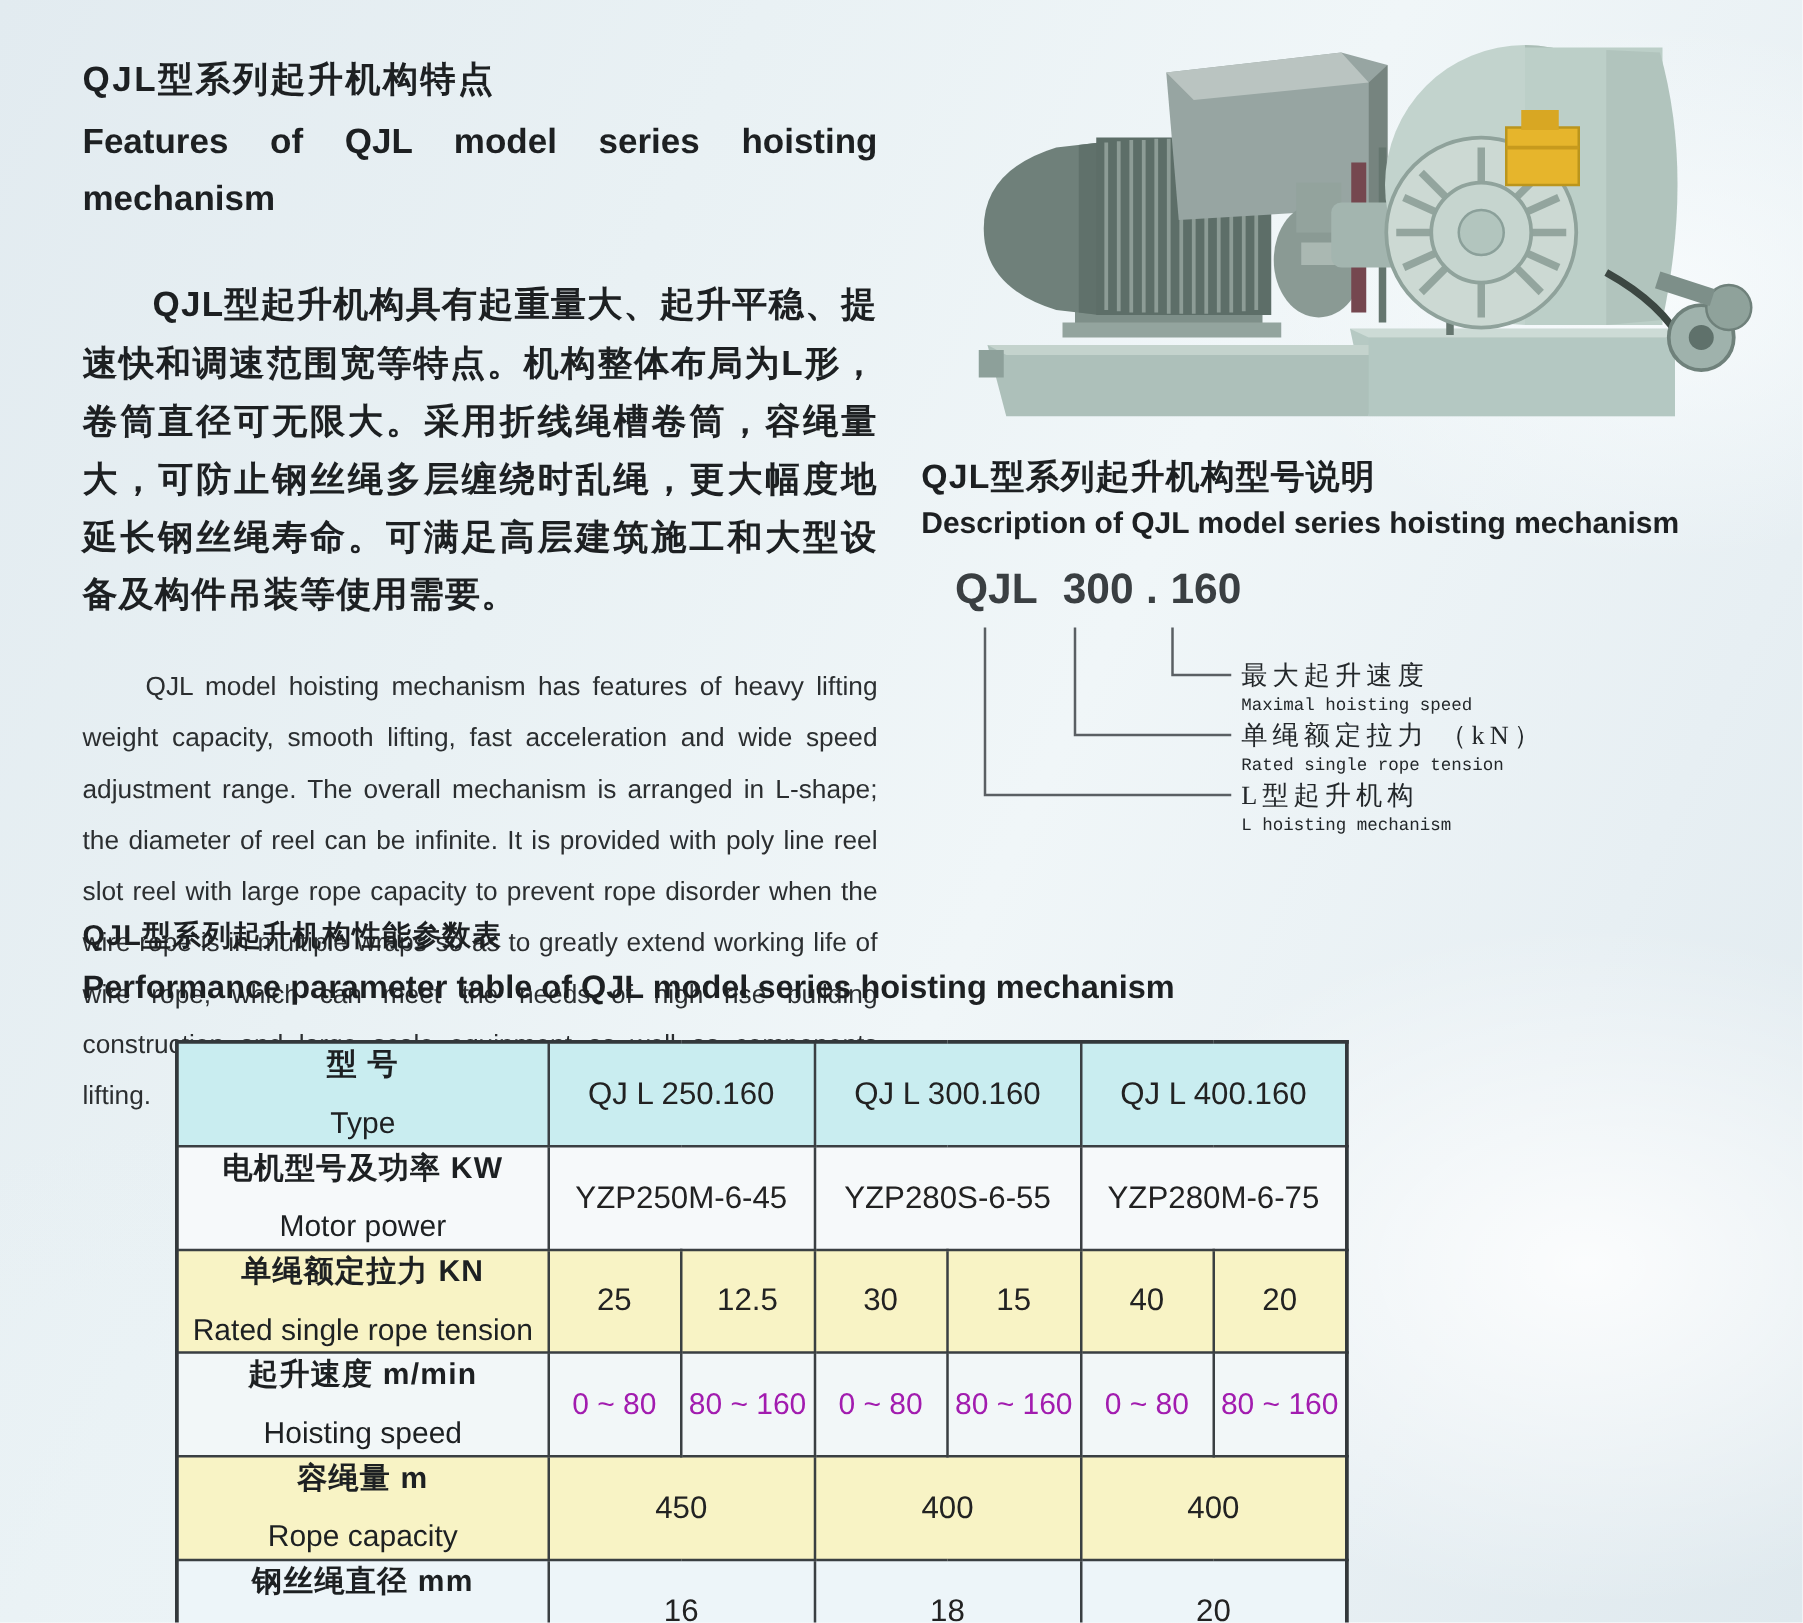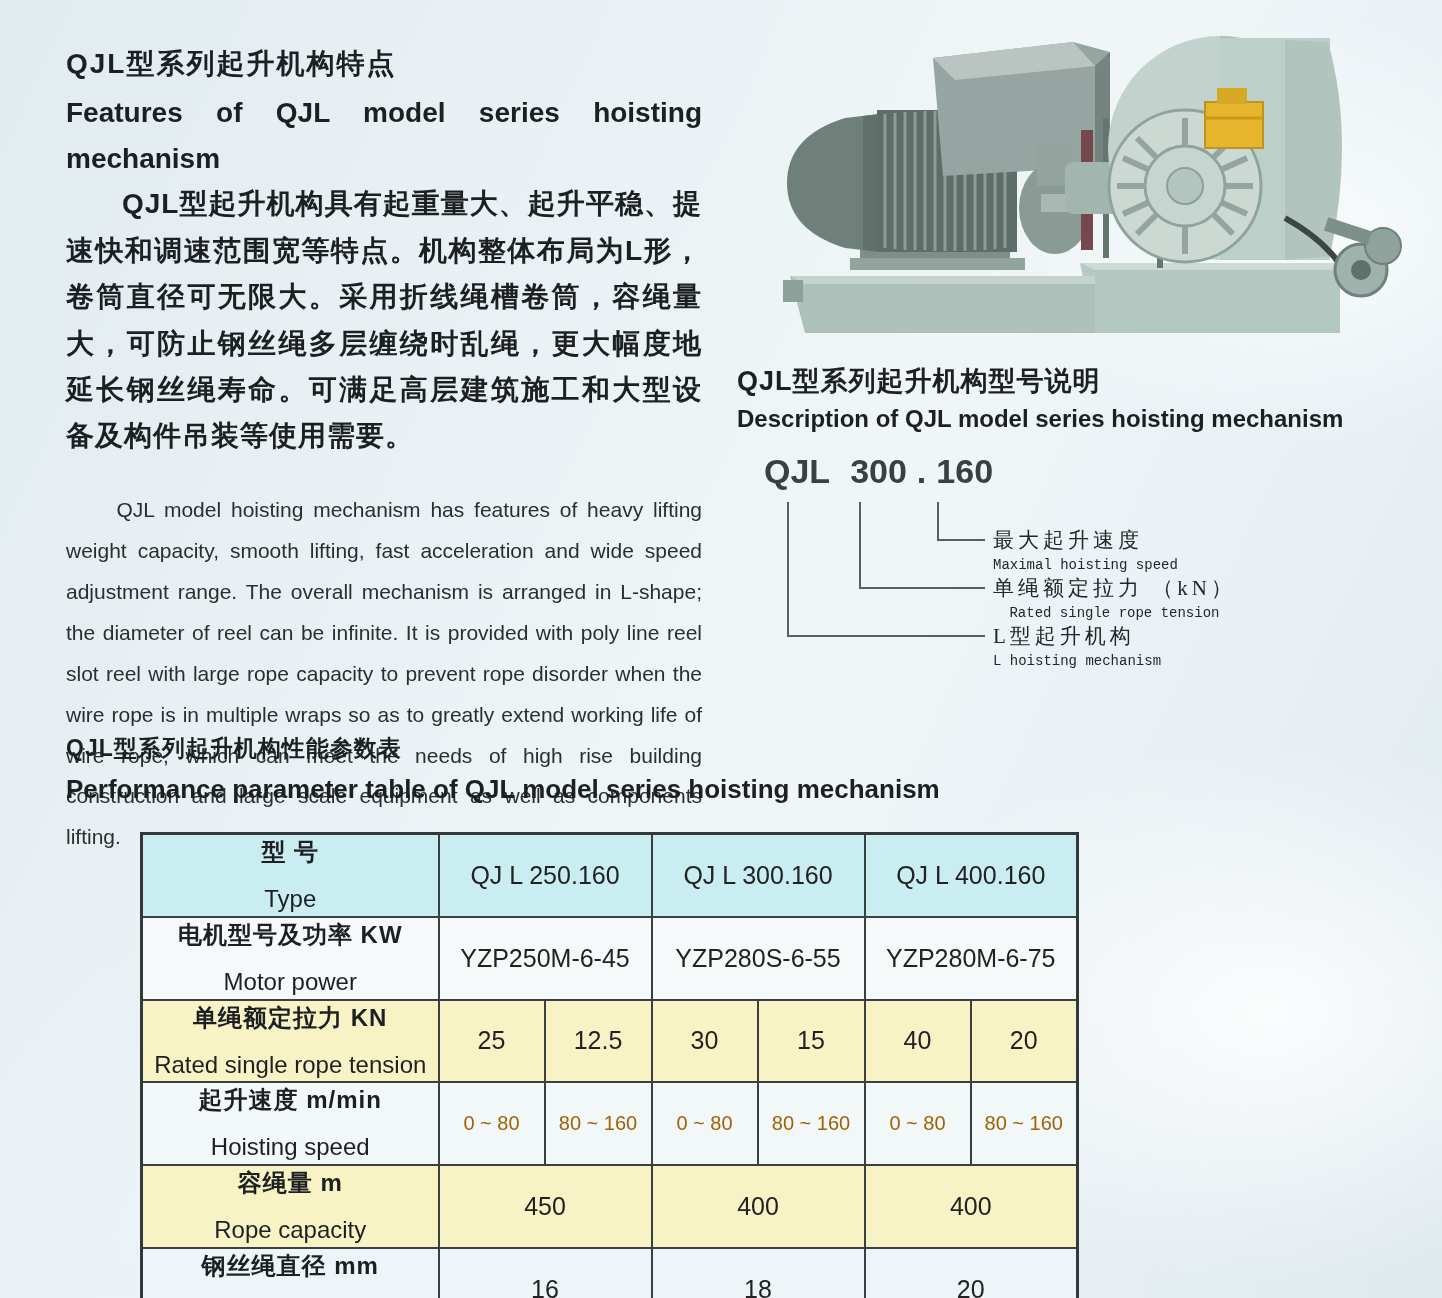--- a/index.html
+++ b/index.html
@@ -12,21 +12,21 @@
       radial-gradient(ellipse 520px 360px at 92% 18%, rgba(250,253,254,.8) 0%, rgba(255,255,255,0) 60%),
       radial-gradient(ellipse 700px 500px at 15% 95%, rgba(235,243,246,.9) 0%, rgba(255,255,255,0) 70%),
       linear-gradient(115deg, #e2ebf0 0%, #e9f1f4 30%, #f0f6f8 55%, #e7eff3 80%, #dfe9ee 100%);
   }
 
   
   .features { position:absolute; left:66px; top:46px; width:636px; }
   .h-zh { font-size:28px; font-weight:bold; letter-spacing:2px; line-height:1.3; }
   .h-en { font-size:28px; font-weight:bold; line-height:1.62; text-align:justify; margin-top:8px; }
   .para-zh {
-    font-size:28px; font-weight:600; line-height:1.66;
+    margin-top:40px; font-size:28px; font-weight:600; line-height:1.66;
     text-align:justify; text-indent:2em; letter-spacing:1px;
   }
   .para-en {
     margin-top:30px; font-size:21px; line-height:1.95; color:#2b2e30;
     text-align:justify; text-indent:2.4em; font-weight:500;
   }
 
   
   .photo { position:absolute; left:765px; top:18px; width:670px; height:335px; }
 
@@ -38,40 +38,40 @@
   .model-diagram { position:absolute; left:748px; top:452px; width:620px; height:250px; }
   .model-code { display:flex; padding-left:16px; align-items:baseline; font-size:34px; font-weight:600; color:#3a3f42; }
   .model-code .p1 { margin-right:20px; }
   .model-code .p2 { margin-right:10px; }
   .model-code .p3 { margin-right:10px; }
   .model-diagram svg.connectors { position:absolute; left:0; top:0; }
   .legend { position:absolute; left:245px; top:0; width:370px; }
   .legend-item { position:absolute; left:0; }
   .legend-zh { font-size:21px; letter-spacing:4px; color:#23272a; font-family:"Liberation Serif", serif; }
   .legend-en { font-size:14px; color:#23272a; font-family:"Liberation Mono", monospace; margin-top:3px; }
-  .li-1 { top:74px; } .li-2 { top:122px;text-align:center; } .li-3 { top:170px; }
+  .li-1 { top:74px; } .li-2 { top:122px; } .li-3 { top:170px; }
 
   
   .table-head { position:absolute; left:66px; top:734px; width:940px; }
   .table-head .h-zh { font-size:23px; letter-spacing:1px; }
   .table-head .h-en { font-size:26px; margin-top:4px; text-align:left; }
 
   table.params {
     position:absolute; left:140px; top:832px; width:936px;
     border-collapse:collapse; table-layout:fixed;
     border:3px solid #33383b;
   }
   table.params td, table.params th {
     border:2px solid #3a3f42; text-align:center; vertical-align:middle;
     height:70px; padding:2px 4px; font-weight:normal;
   }
   .lbl .zh { font-size:24px; font-weight:bold; letter-spacing:1px; line-height:1.25; }
   .lbl .en { font-size:24px; line-height:1.2; margin-top:18px; }
   td.val { font-size:25px; color:#222; }
-  td.val-sm { font-size:20px; color:#a16207; }
+  td.val-sm { font-size:24px; color:#a21caf; }
   .bg-cyan { background:#c9edf0; }
   .bg-yellow { background:#f8f3c5; }
   .bg-white { background:#f6f9fa; }
   .bg-faint { background:#f2f7f8; }
   .bg-blue { background:#edf5f9; }
 </style>
 </head>
 <body>
 
 <div class="page">

